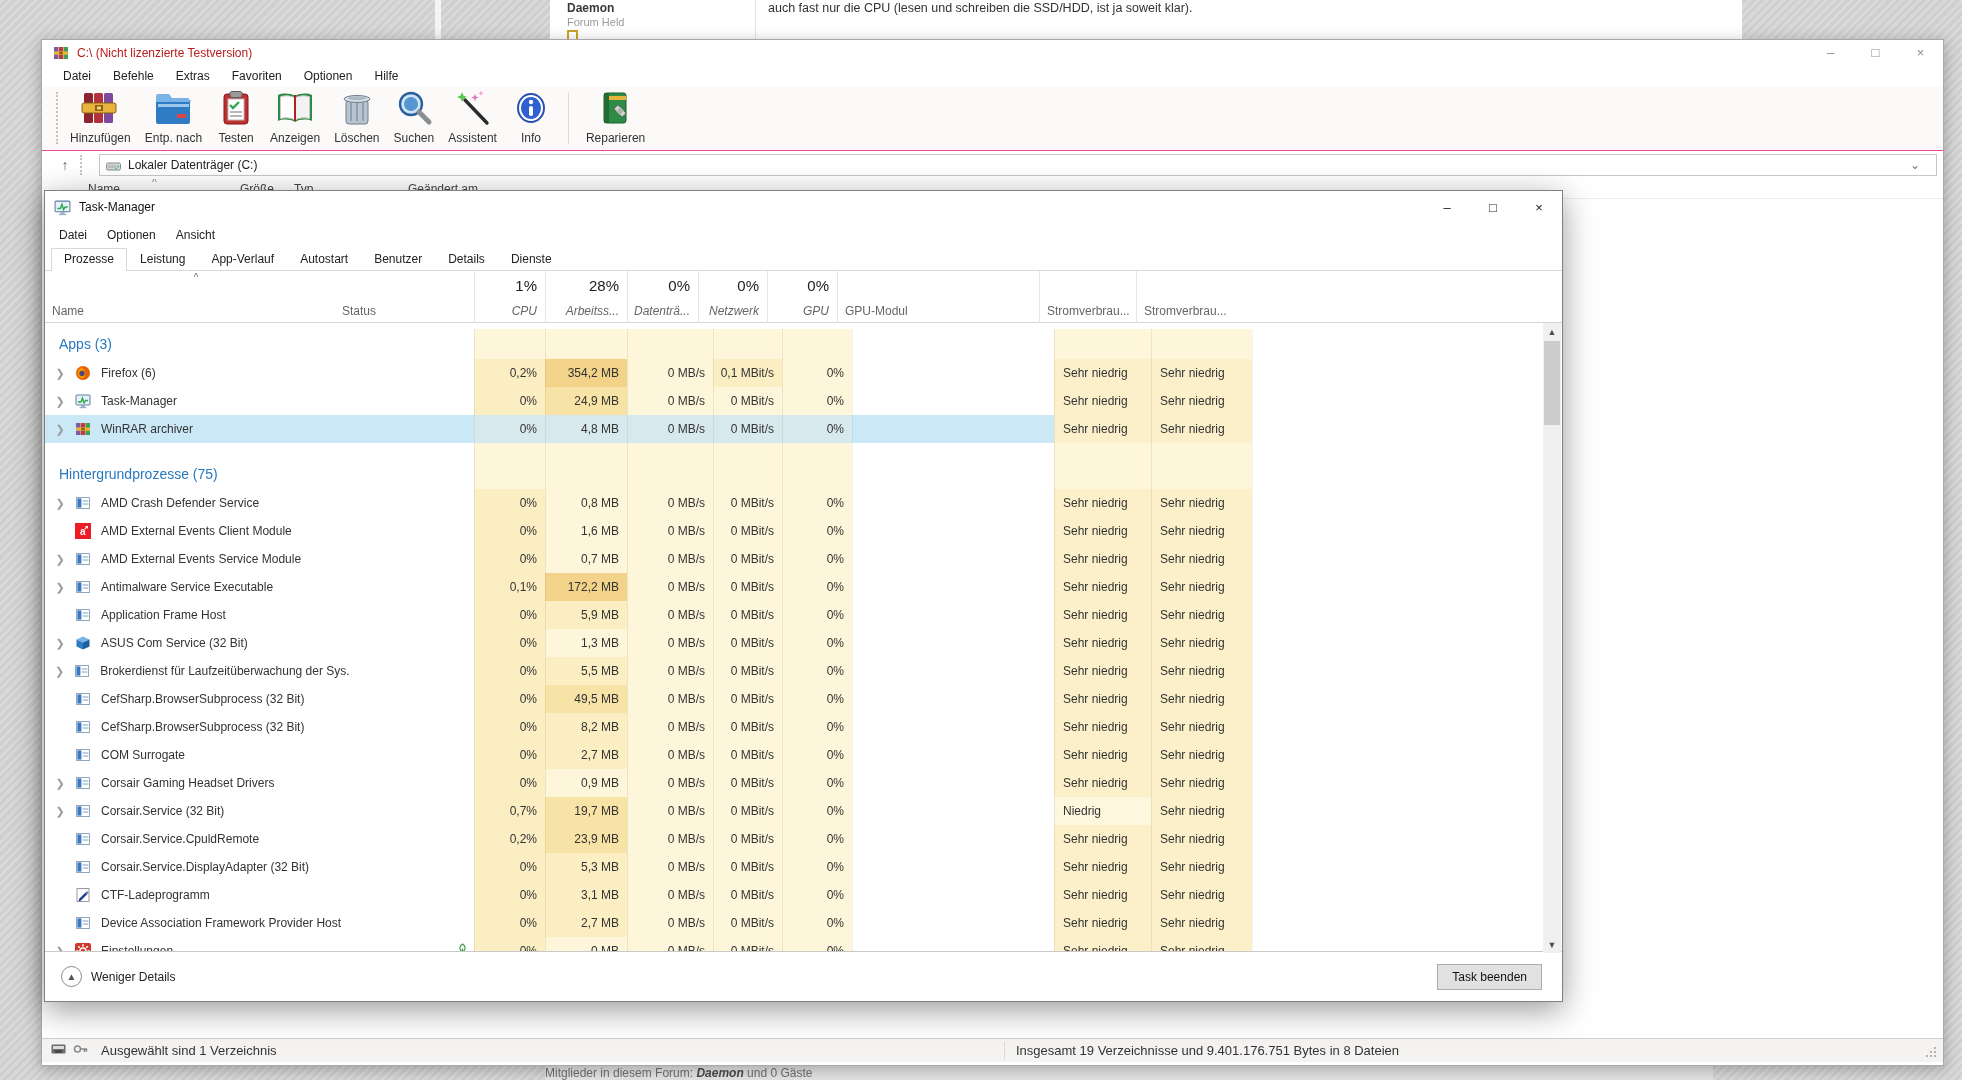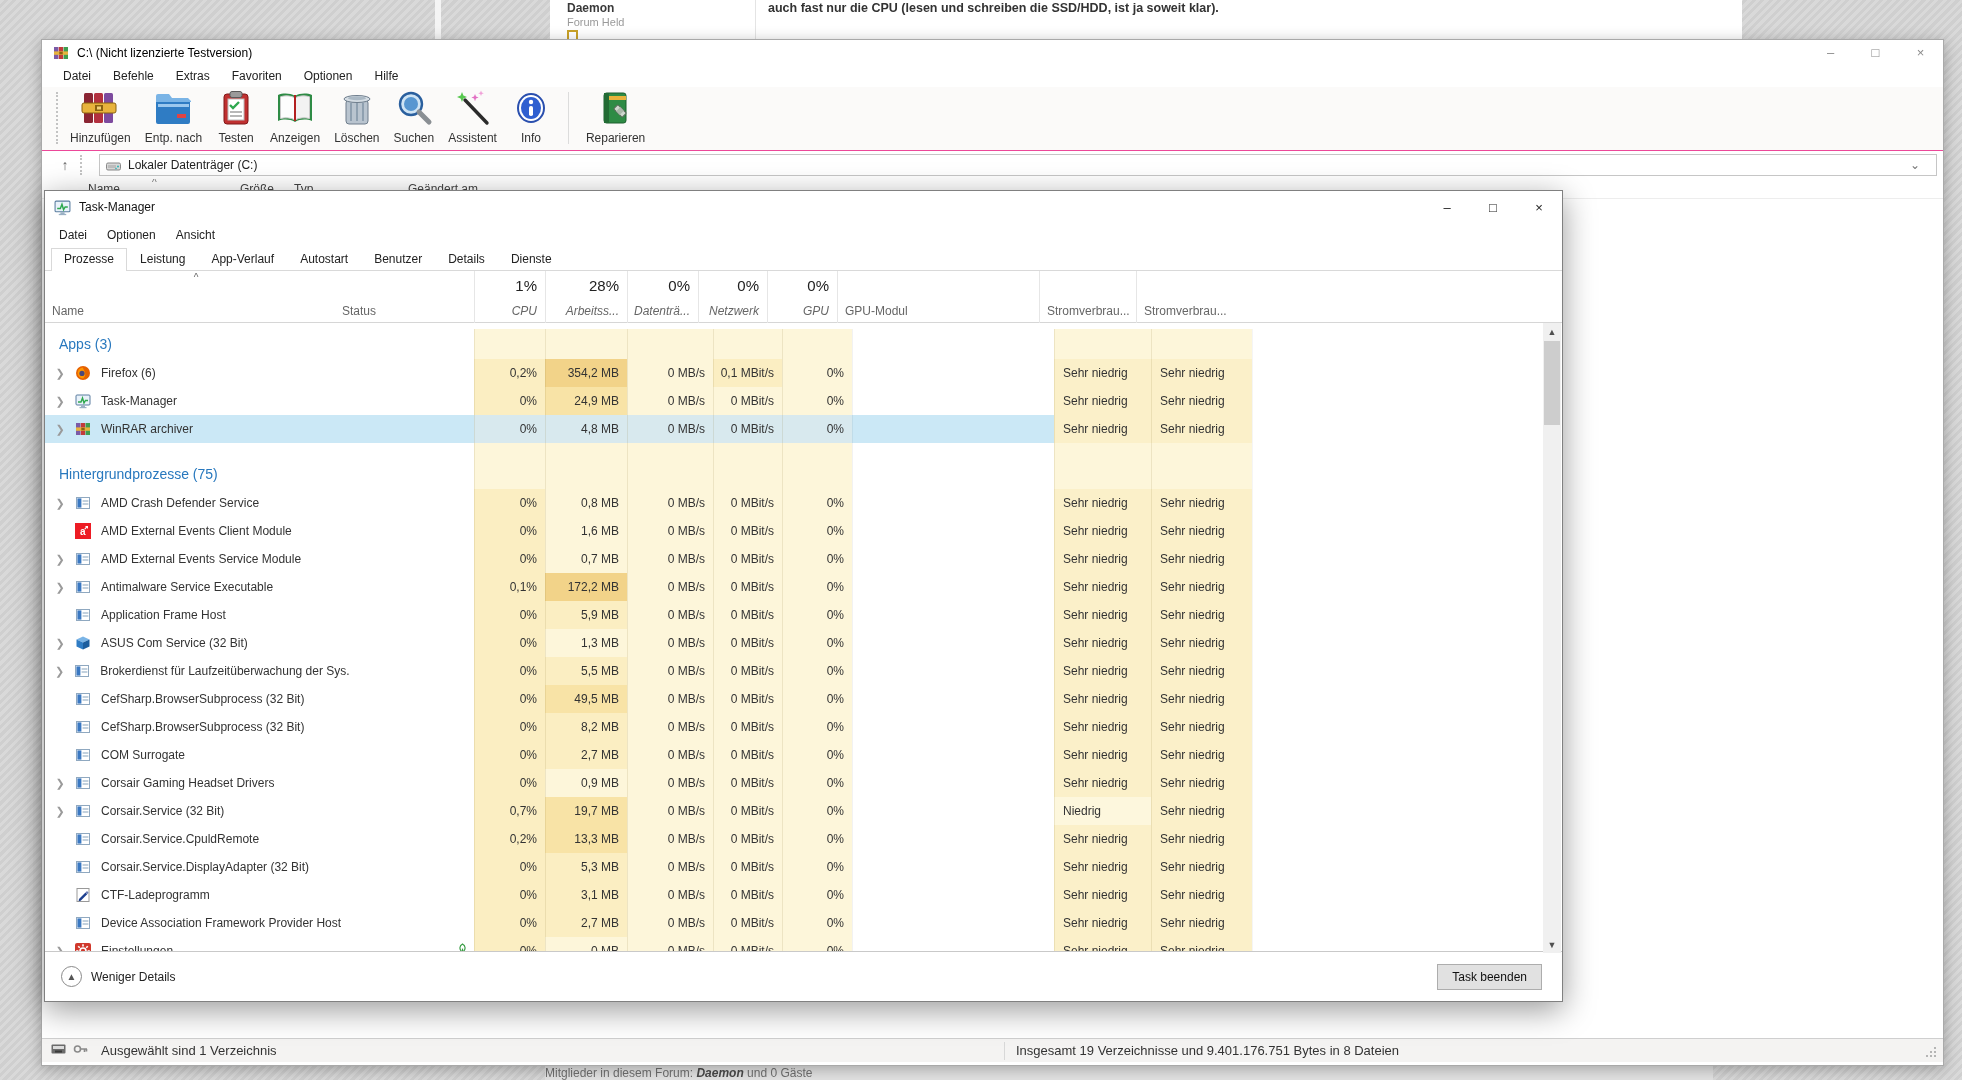--- a/index.html
+++ b/index.html
@@ -7,30 +7,30 @@
     font-family:"Liberation Sans", sans-serif; }
   body { background:repeating-linear-gradient(135deg,#d9d9d9 0 3px,#cfcfcf 3px 6px); position:relative; }
 
   
   .forum-top { position:absolute; left:550px; top:0; width:1192px; height:39px; background:#fff; }
   .forum-edge { position:absolute; left:435px; top:0; width:6px; height:39px; background:#f4f4f4; }
   .forum-author { position:absolute; left:17px; top:1px; font-size:12px; font-weight:bold; color:#3a3a3a; }
   .forum-rank { position:absolute; left:17px; top:16px; font-size:11px; color:#9a9a9a; }
   .forum-badge { position:absolute; left:17px; top:30px; width:11px; height:12px; border:2px solid #c9a227; background:#fff; }
   .forum-divider { position:absolute; left:205px; top:0; width:1px; height:39px; background:#e4e4e4; }
-  .forum-text { position:absolute; left:218px; top:1px; font-size:12.5px; color:#333;font-weight:bold; }
+  .forum-text { position:absolute; left:218px; top:1px; font-size:12.5px; color:#333; }
   .forum-bottom { position:absolute; left:545px; top:1066px; width:1168px; height:14px; background:#e2e2e2; }
   .forum-bottom-text { position:absolute; left:0px; top:0px; font-size:12px; color:#707070; white-space:nowrap; }
   .forum-bottom-text b { color:#4a4a4a; font-style:italic; }
 
   
   .winrar { position:absolute; left:41px; top:39px; width:1903px; height:1027px;
     background:#fff; border:1px solid #a9a9a9; box-shadow:0 3px 14px rgba(0,0,0,.28); }
   .wr-title { height:25px; display:flex; align-items:center; padding-left:11px; background:#fff; }
-  .wr-title-text { font-size:12px; color:#000000; margin-left:8px; flex:1; }
+  .wr-title-text { font-size:12px; color:#b91c1c; margin-left:8px; flex:1; }
   .wr-controls { display:flex; height:100%; }
   .wr-ctrl { width:45px; display:flex; align-items:center; justify-content:center; font-size:13px; color:#8a8a8a; }
   .wr-menubar { height:22px; display:flex; align-items:center; padding-left:10px; background:#fff; }
   .wr-menu-item { font-size:12px; color:#222; padding:2px 11px; }
   .wr-toolbar { height:64px; display:flex; align-items:flex-start; background:#fbfaf9;
     border-bottom:1px solid #ec4899; padding-left:14px; position:relative; }
   .wr-handle { width:3px; height:52px; margin:5px 4px 0 0; border-left:2px dotted #c3c3c3; }
   .wr-tool { display:flex; flex-direction:column; align-items:center; padding:3px 7px 0; min-width:54px; }
   .wr-tool svg { width:40px; height:36px; }
   .wr-tool-label { font-size:12px; color:#333; margin-top:1px; white-space:nowrap; }
@@ -731,21 +731,21 @@
           <span class="p-icon"><svg viewBox="0 0 16 16" width="16" height="16">
               <rect x="1.5" y="2.5" width="13" height="11" fill="#fff" stroke="#8fa8c0"></rect>
               <rect x="2.4" y="3.4" width="4" height="9.2" fill="#3a78c2"></rect>
               <line x1="7.6" y1="6" x2="13.4" y2="6" stroke="#9ab2c8" stroke-width="1.2"></line>
               <line x1="7.6" y1="9" x2="13.4" y2="9" stroke="#9ab2c8" stroke-width="1.2"></line>
             </svg></span>
           <span class="p-name">Corsair.Service.CpuldRemote</span>
         </div>
         <div class="cell c-status"></div>
         <div class="cell c-cpu h1">0,2%</div>
-        <div class="cell c-mem h2">13,3 MB</div>
+        <div class="cell c-mem h2">23,9 MB</div>
         <div class="cell c-disk h0">0 MB/s</div>
         <div class="cell c-net h0">0 MBit/s</div>
         <div class="cell c-gpu h0">0%</div>
         <div class="cell c-gmod"></div>
         <div class="cell c-s1 s0">Sehr niedrig</div>
         <div class="cell c-s2 s0">Sehr niedrig</div>
         <div class="cell c-fill"></div>
       </div>
       <div class="row">
         <div class="cell c-name">

